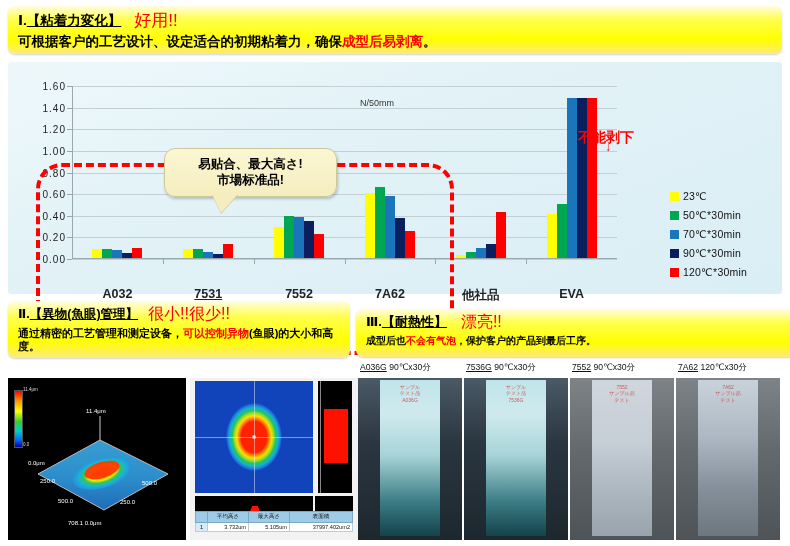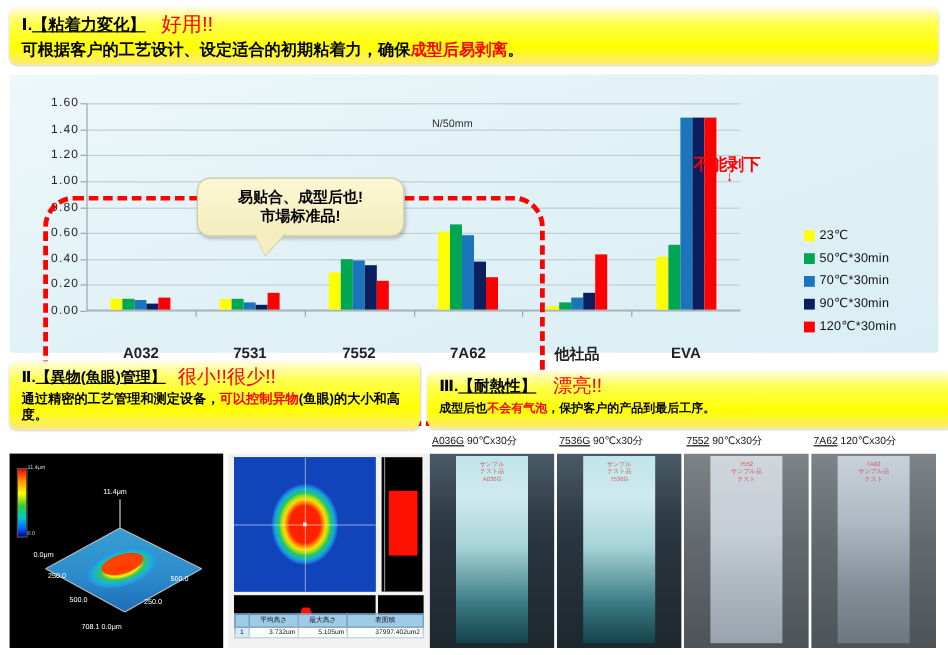--- a/index.html
+++ b/index.html
@@ -203,21 +203,21 @@
           <div class="bar" title="A032 120℃*30min 0.09" style="height: 9.73125px; background: rgb(255, 0, 0);"></div>
         </div>
         <div class="xlab" style="left: 45.4167px;">A032</div>
         <div class="group" style="left: 111.25px;">
           <div class="bar" title="7531 23℃ 0.08" style="height: 8.65px; background: rgb(255, 255, 0);"></div>
           <div class="bar" title="7531 50℃*30min 0.08" style="height: 8.65px; background: rgb(0, 166, 81);"></div>
           <div class="bar" title="7531 70℃*30min 0.06" style="height: 6.4875px; background: rgb(27, 117, 187);"></div>
           <div class="bar" title="7531 90℃*30min 0.04" style="height: 4.325px; background: rgb(11, 31, 94);"></div>
           <div class="bar" title="7531 120℃*30min 0.13" style="height: 14.0563px; background: rgb(255, 0, 0);"></div>
         </div>
-        <div class="xlab" style="left: 136.25px;">7531</div>
+        <div class="xlab" style="left: 136.25px; text-decoration: underline;">7531</div>
         <div class="xsep" style="left: 90.8333px;"></div>
         <div class="group" style="left: 202.083px;">
           <div class="bar" title="7552 23℃ 0.29" style="height: 31.3562px; background: rgb(255, 255, 0);"></div>
           <div class="bar" title="7552 50℃*30min 0.39" style="height: 42.1687px; background: rgb(0, 166, 81);"></div>
           <div class="bar" title="7552 70℃*30min 0.38" style="height: 41.0875px; background: rgb(27, 117, 187);"></div>
           <div class="bar" title="7552 90℃*30min 0.34" style="height: 36.7625px; background: rgb(11, 31, 94);"></div>
           <div class="bar" title="7552 120℃*30min 0.22" style="height: 23.7875px; background: rgb(255, 0, 0);"></div>
         </div>
         <div class="xlab" style="left: 227.083px;">7552</div>
         <div class="xsep" style="left: 181.667px;"></div>
@@ -272,21 +272,21 @@
           <span class="lg-tx">120℃*30min</span>
         </div>
       </div>
 
     <div id="eva-note">不能剥下</div>
     <div id="eva-arrow">↓</div>
 
     <div id="dash-box"></div>
 
     <div id="callout">
-      <div class="ctxt">易贴合、成型后也!</div>
+      <div class="ctxt">易贴合、最大高さ!</div>
       <div class="ctxt">市場标准品!</div>
     </div>
     <div id="callout-tail"></div>
   </div>
 
   <div class="banner" id="banner2">
     <div class="bn-head">
       <span>Ⅱ.</span><span class="ttl">【異物(魚眼)管理】</span><span class="hl">很小!!很少!!</span>
     </div>
     <div class="bn-body">

